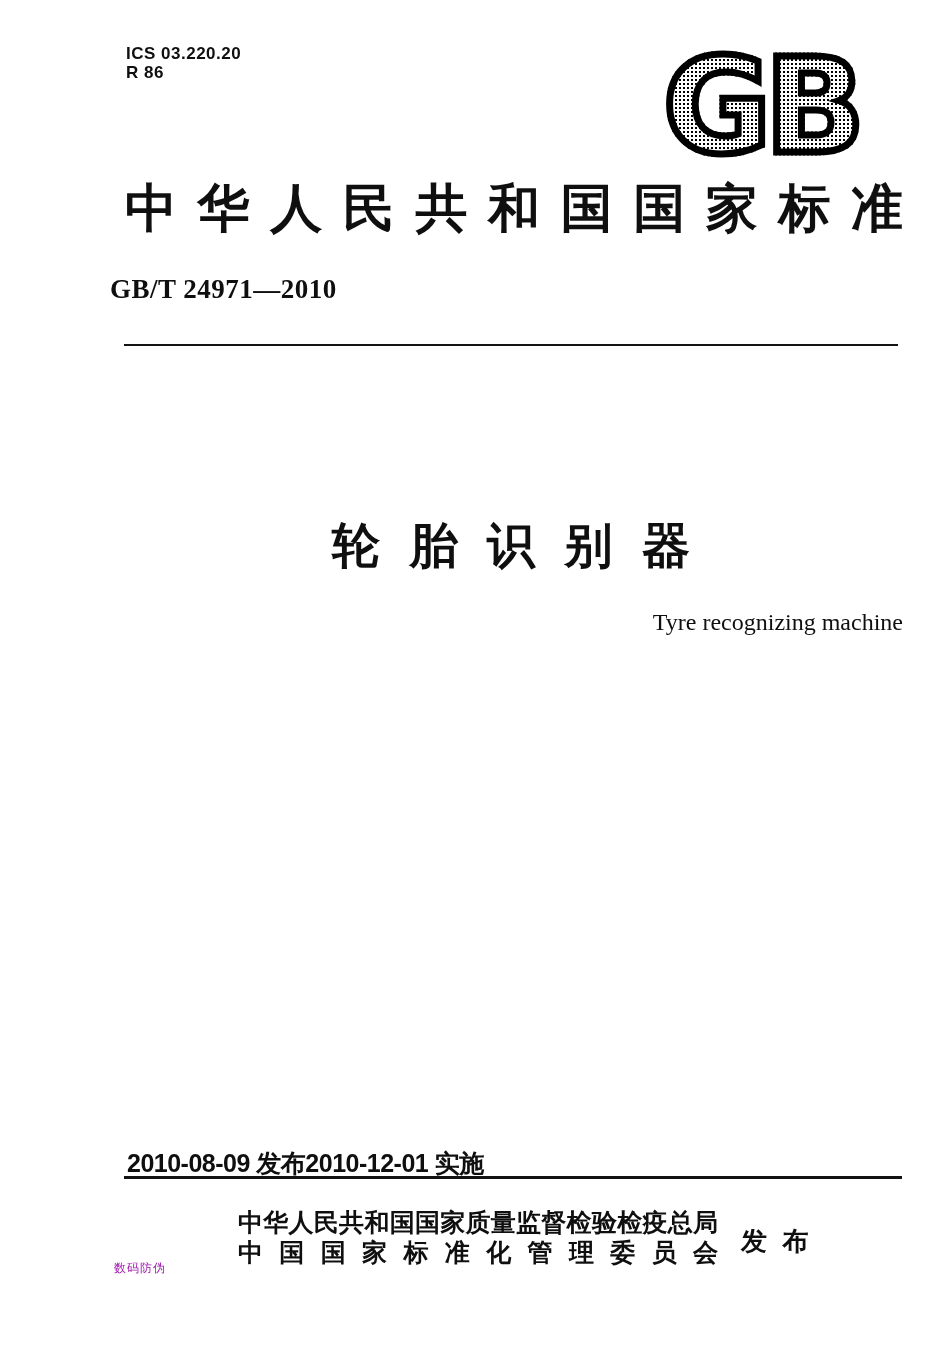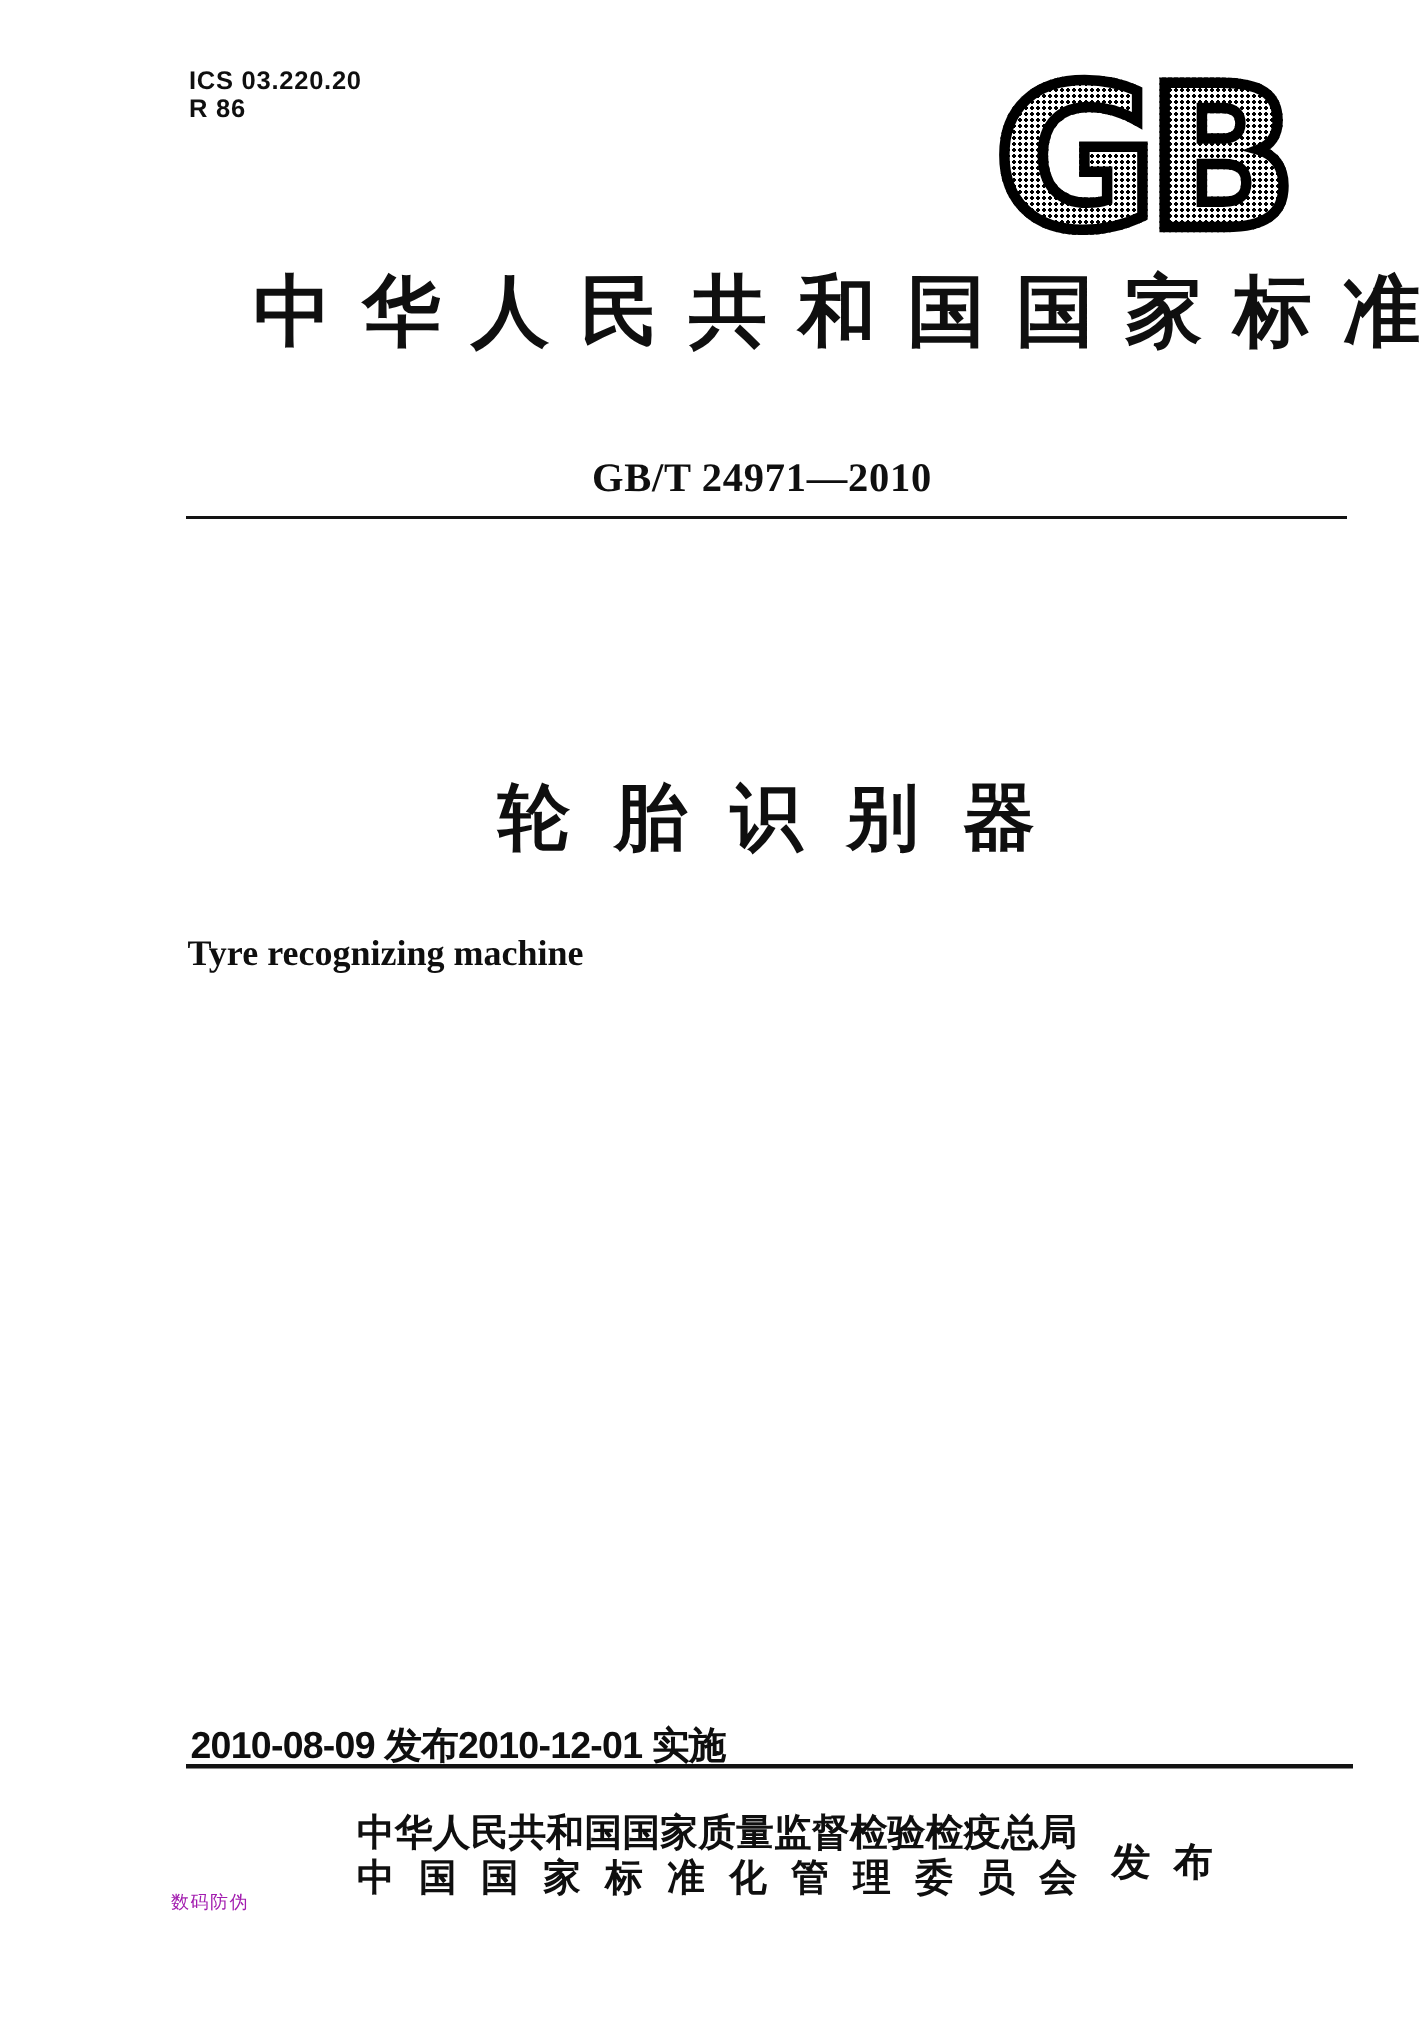--- a/index.html
+++ b/index.html
@@ -36,46 +36,44 @@
     -webkit-background-clip: text; background-clip: text;
     -webkit-text-stroke: 7px #000;
   }
 
   
   .main-heading {
     position: absolute; left: 125px; top: 183px; width: 778px;
     font-weight: bold; font-size: 52px; line-height: 1.0;
     text-align: justify; text-align-last: justify;
     white-space: nowrap;
-    margin-left: 44px;
   }
 
   .std-code {
-    position: absolute; left: 129px; top: 274px; width: 758px;
-    text-align: center;
+    position: absolute; left: 110px; top: 274px; width: 758px;
+    text-align: left;
     font-weight: bold; font-size: 27px;
     letter-spacing: 0.5px;
-    margin-top: 29px;
   }
 
   .rule { position: absolute; background: #131313; }
   .rule-top    { left: 124px; top: 344px;  width: 774px; height: 2px; }
   .rule-bottom { left: 124px; top: 1176px; width: 778px; height: 3px; }
 
   .doc-title {
     position: absolute; left: 332px; top: 520px; width: 358px;
     font-weight: bold; font-size: 48px; line-height: 1.1;
     text-align: justify; text-align-last: justify;
     white-space: nowrap;
   }
 
   .doc-title-en {
-    position: absolute; left: 125px; top: 623px; width: 778px;
-    text-align: left;
-    font-weight: bold; font-size: 24px;
+    position: absolute; left: 125px; top: 609px; width: 778px;
+    text-align: right;
+    font-weight: normal; font-size: 24px;
   }
 
   .dates-row {
     position: absolute; left: 127px; top: 1147px; width: 778px;
     display: flex; 
     font-family: "Liberation Sans", sans-serif;
     font-weight: bold; font-size: 25px;
     letter-spacing: -0.5px;
   }
 

